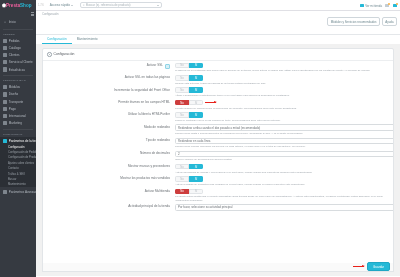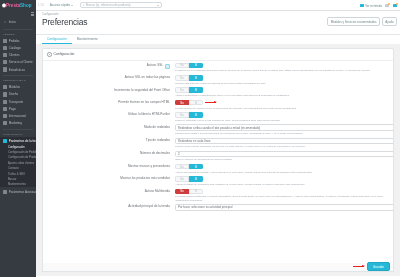--- a/index.html
+++ b/index.html
@@ -296,21 +296,20 @@
   <div class="side-item adv">
     <span class="side-ico"></span>
     <span>Parámetros Avanzados</span>
   </div>
 </div>
 
 <div class="main">
 
   <div class="page-head">
     <div class="breadcrumb">Configuración</div>
-    <div class="page-title">Preferencias</div>
     <div class="head-btns">
       <div class="hbtn">Módulos y Servicios recomendados</div>
       <div class="hbtn">Ayuda</div>
     </div>
   </div>
 
   <div class="tabs">
     <div class="tab active">Configuración</div>
     <div class="tab">Mantenimiento</div>
   </div>

